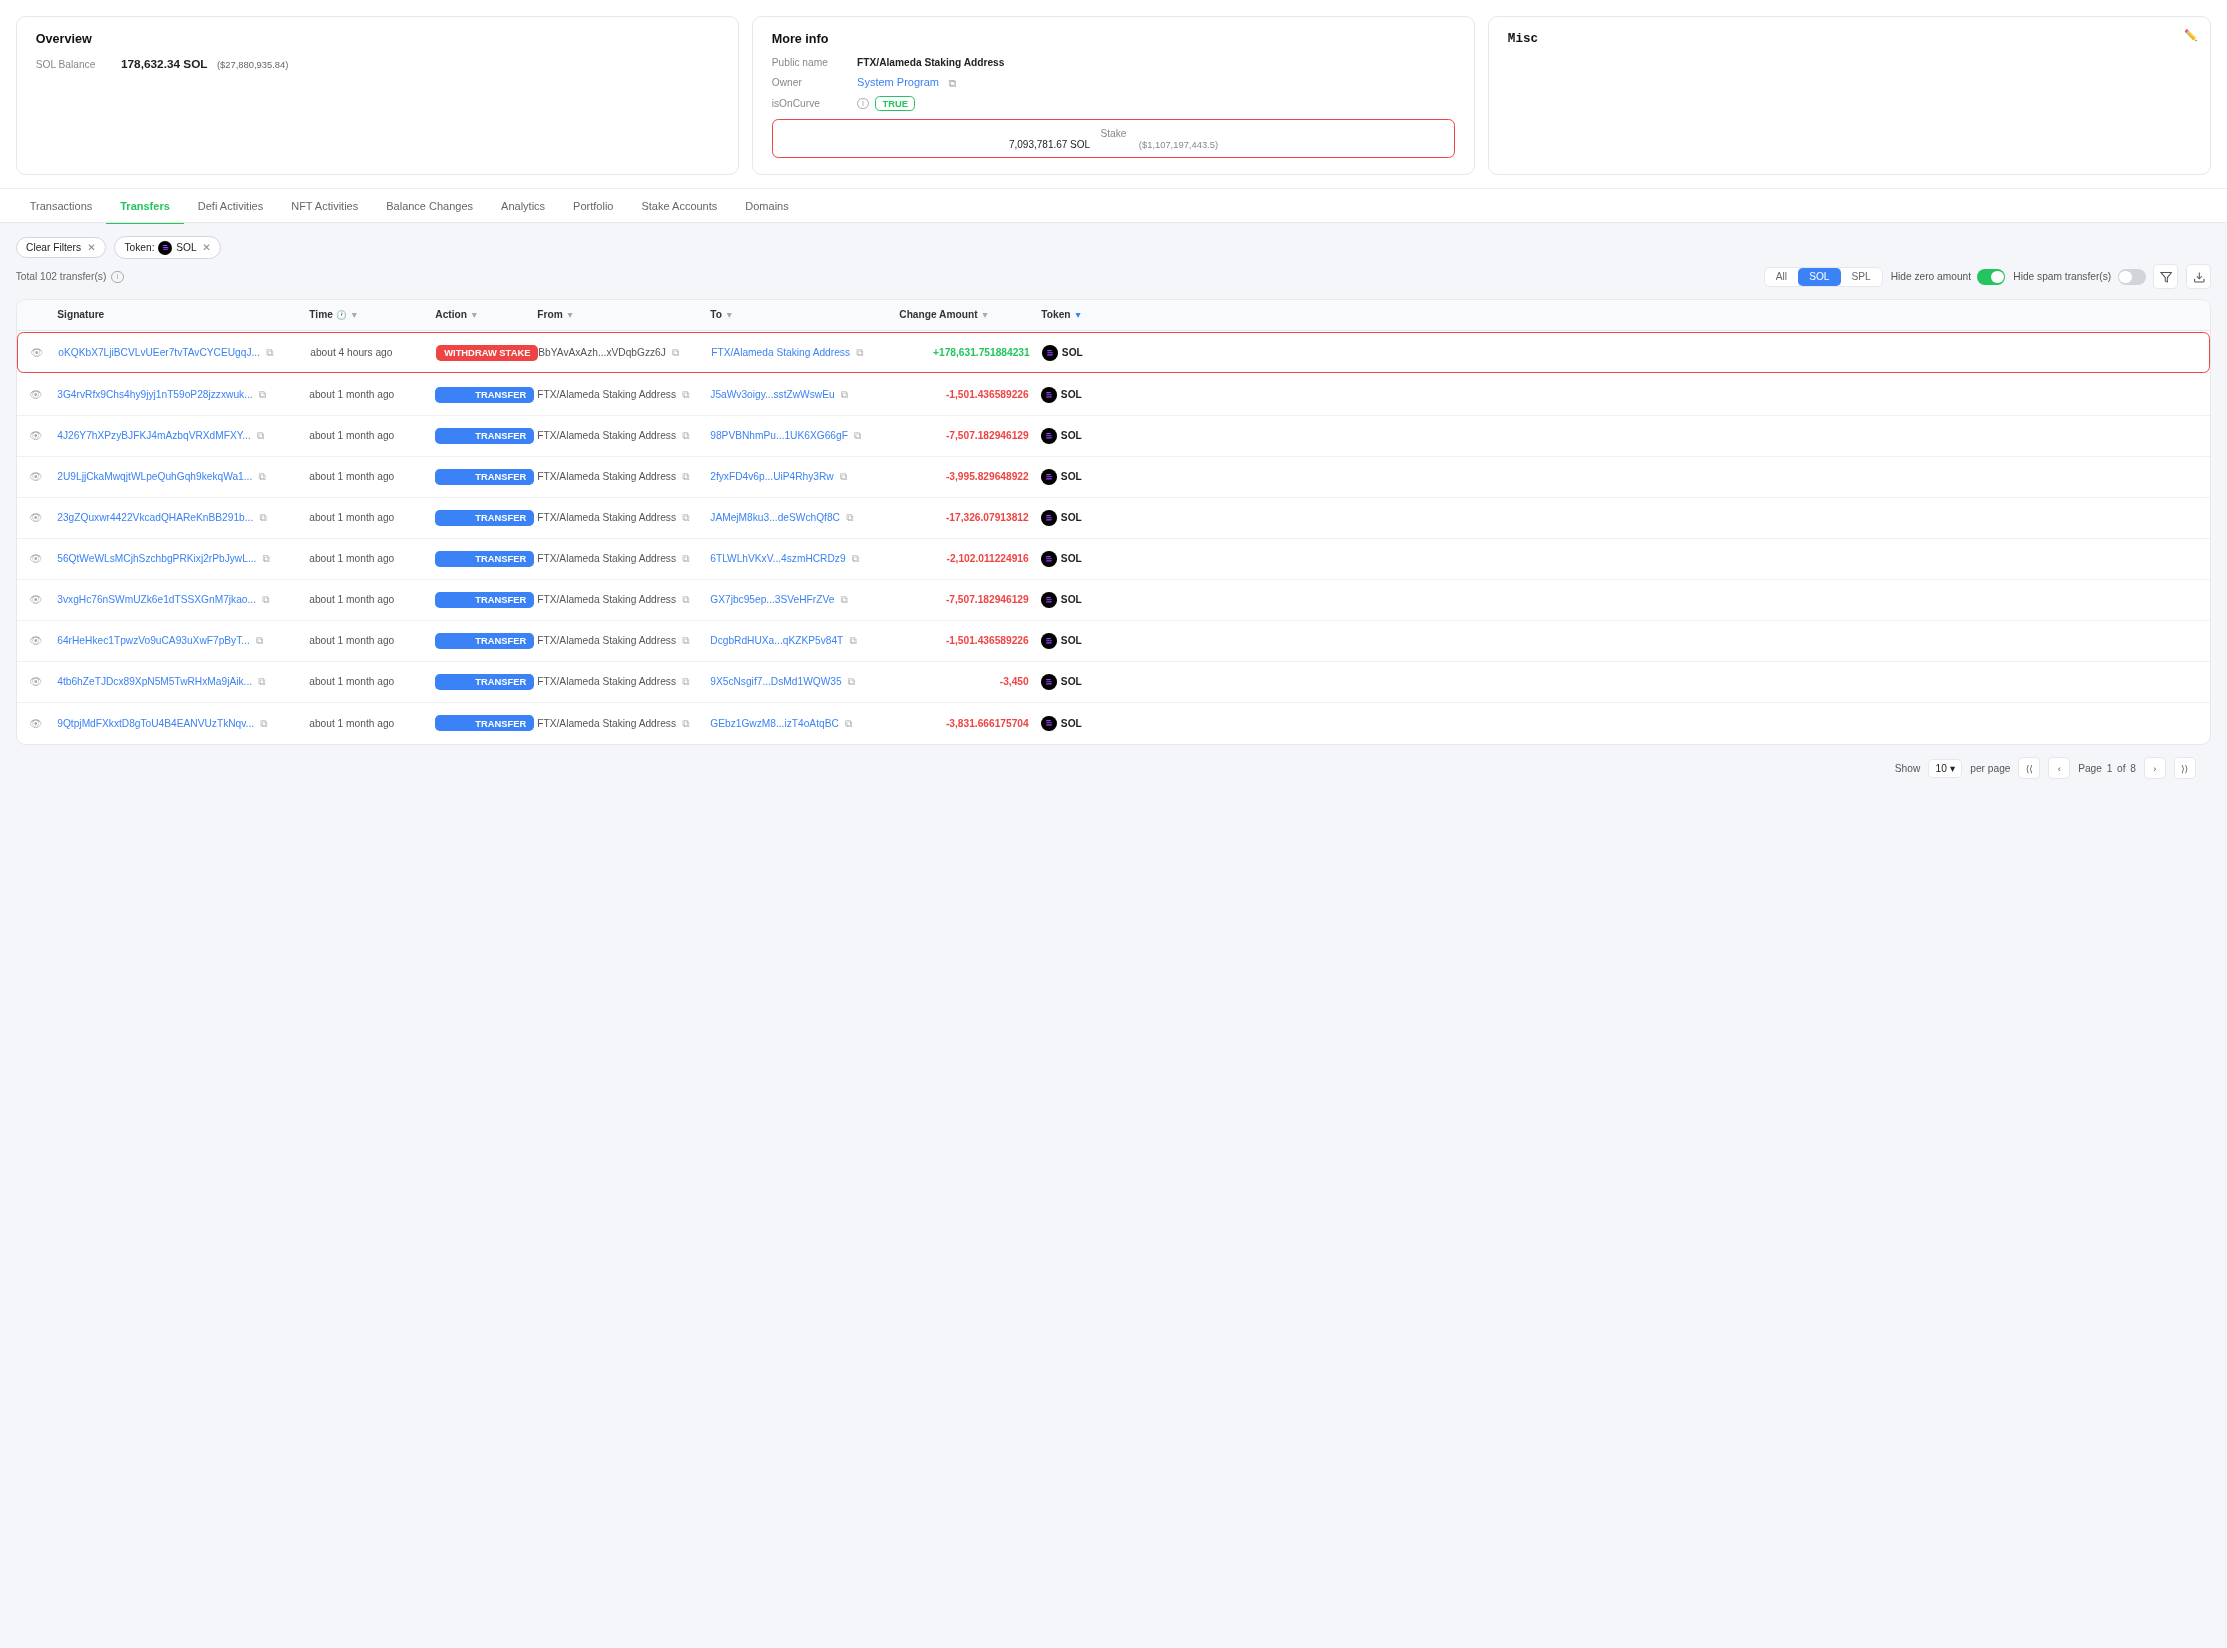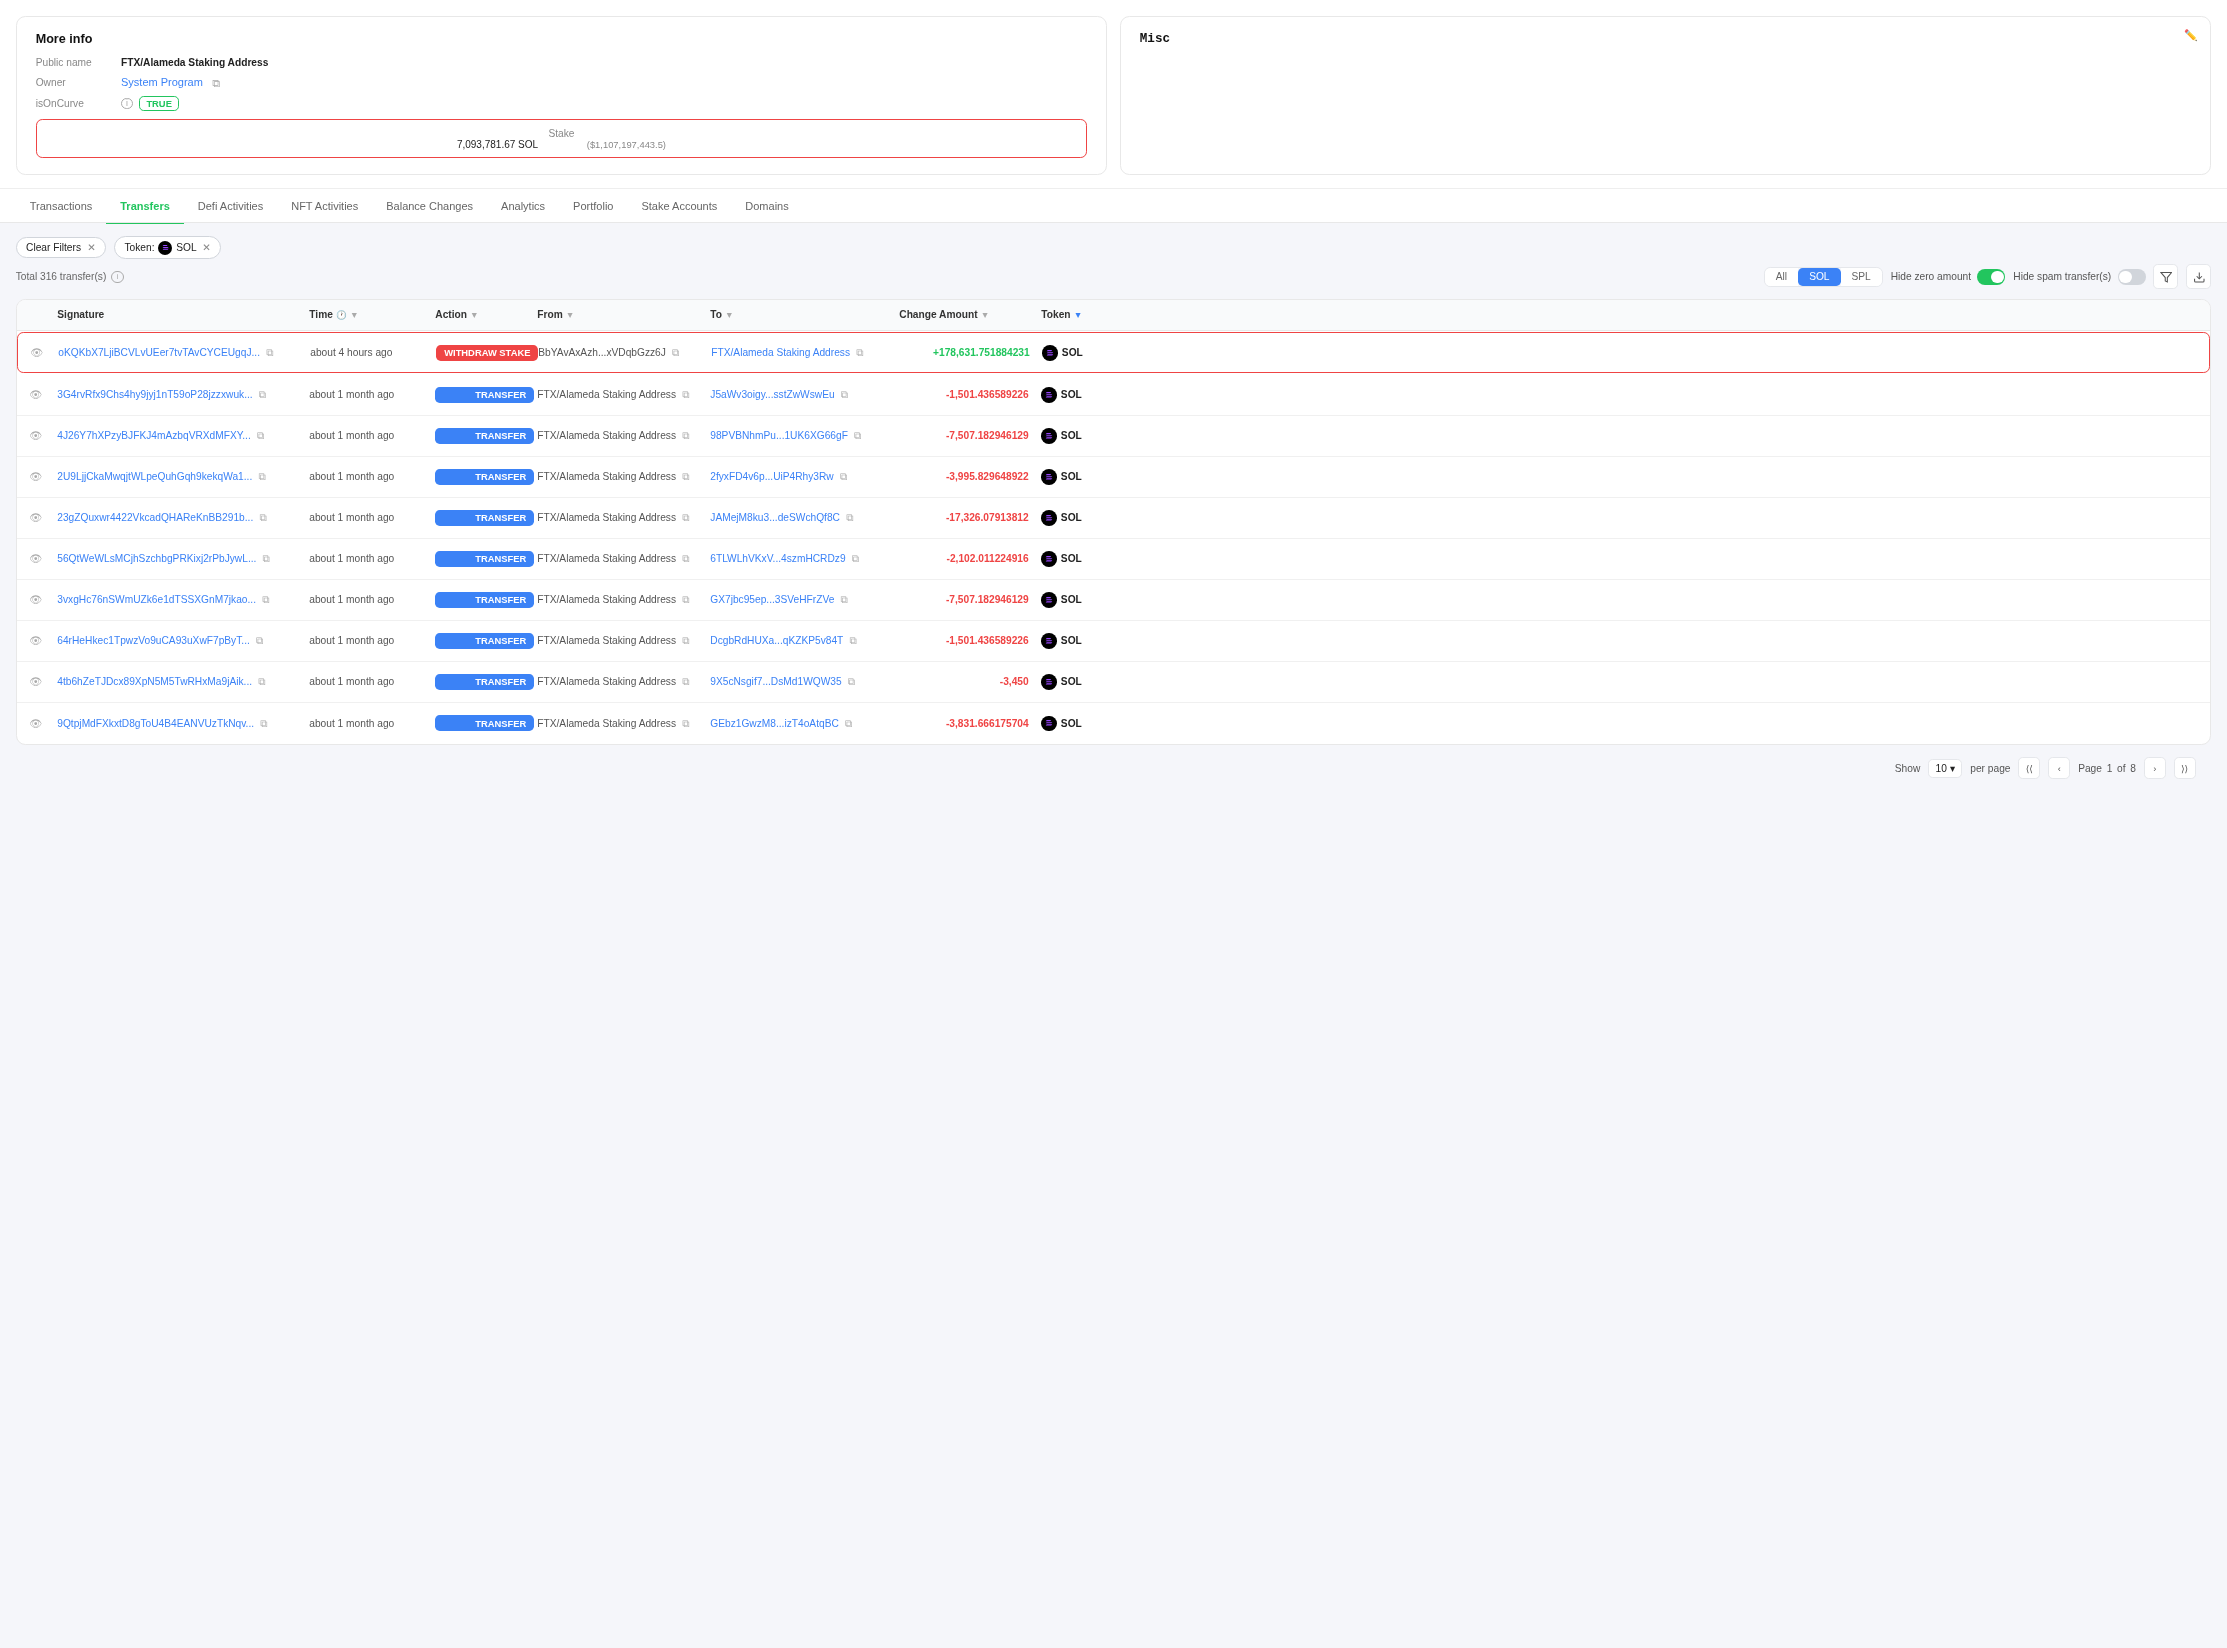--- a/index.html
+++ b/index.html
@@ -75,20 +75,28 @@
     .show-label { font-size: 10.2px; color: #555; }
     .per-page-select { border: 1.2px solid #e5e7eb; border-radius: 4.7px; padding: 3.1px 6.3px; font-size: 10.2px; cursor: pointer; background: #fff; display: flex; align-items: center; gap: 3.1px; }
     .page-info { font-size: 10.2px; color: #555; display: flex; align-items: center; gap: 4.7px; }
     .page-nav { width: 22px; height: 22px; border-radius: 4.7px; border: 1.2px solid #e5e7eb; background: #fff; display: flex; align-items: center; justify-content: center; cursor: pointer; color: #555; font-size: 9.4px; }
   </style>
 </head>
 <body>
 
 <div class="top-section">
 
+  <div class="card">
+    <div class="card-title">Overview</div>
+    <div class="card-row">
+      <span class="card-label">SOL Balance</span>
+      <span class="card-value-large">178,632.34 SOL</span>
+      <span class="card-value-secondary">($27,880,935.84)</span>
+    </div>
+  </div>
 
   <div class="card">
     <div class="card-title">More info</div>
     <div class="card-row">
       <span class="card-label">Public name</span>
       <span class="card-value">FTX/Alameda Staking Address</span>
     </div>
     <div class="card-row">
       <span class="card-label">Owner</span>
       <a class="system-program-link">System Program</a>
@@ -140,21 +148,21 @@
             <path d="M4 17.5l2.5-2.5h13l-2.5 2.5H4zm0-5l2.5-2.5h13L17 12.5H4zm2.5-7.5H17l-2.5 2.5H4L6.5 5z" fill="#9945FF"></path>
           </svg>
       </div>
       <span>SOL</span>
       <span class="x">✕</span>
     </div>
   </div>
 
   <div class="table-header-row">
     <div class="total-transfers">
-      <span>Total 316 transfer(s)</span>
+      <span>Total 102 transfer(s)</span>
       <span class="info-icon">i</span>
     </div>
     <div class="filter-controls">
       <div class="type-buttons">
         <button class="type-btn">All</button>
         <button class="type-btn active">SOL</button>
         <button class="type-btn">SPL</button>
       </div>
       <div class="toggle-row">
         <span>Hide zero amount</span>

